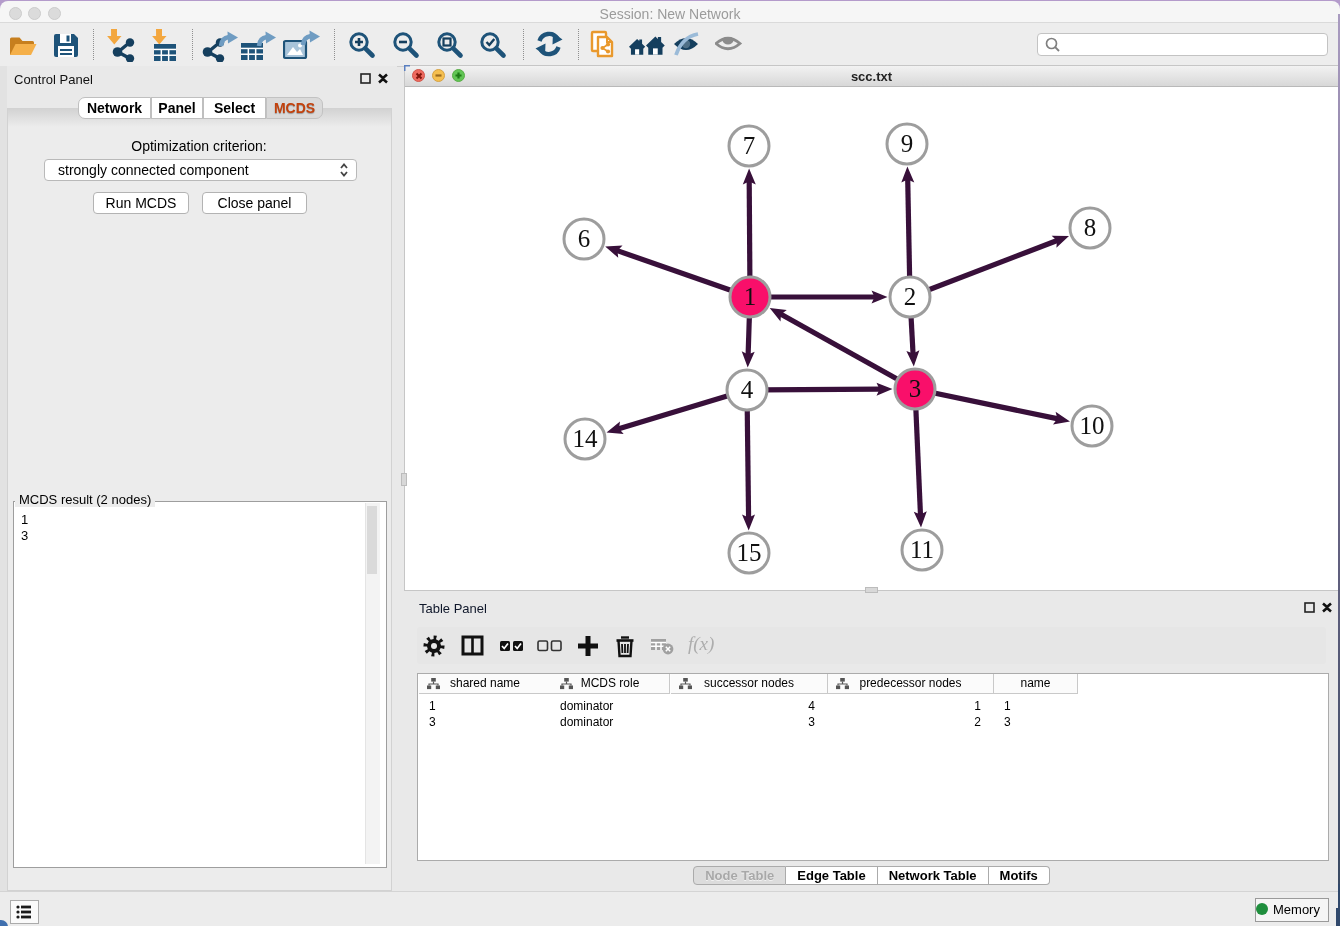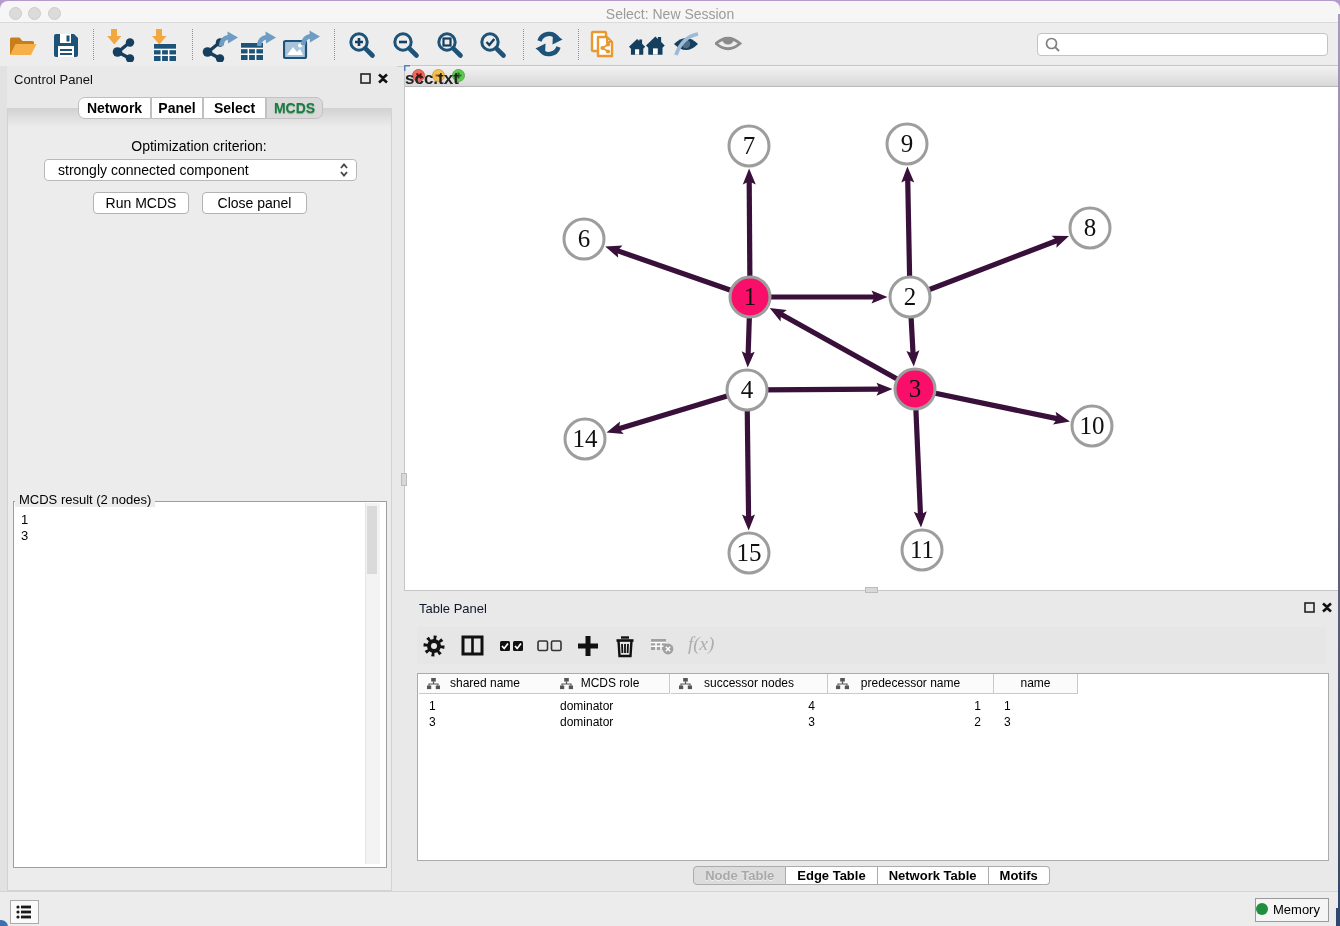--- a/index.html
+++ b/index.html
@@ -42,21 +42,21 @@
 #mcdslabel{left:15px;top:426px;background:#ececec;padding:0 4px;font-size:13px;color:#000;}
 #mcdstext{left:21px;top:446px;font-size:13px;color:#000;line-height:16px;}
 #mcdssb{left:365px;top:437px;width:14px;height:361px;background:#f3f3f3;
  border-left:1px solid #e4e4e4;}
 #mcdsthumb{left:367px;top:440px;width:10px;height:68px;background:#dadada;}
 
 #netwin{left:405px;top:66px;width:933px;height:524px;background:#fff;
  outline:1px solid #c6c6c6;}
 #nettitle{left:0;top:0;width:933px;height:20px;
  background:linear-gradient(#f2f2f2,#d8d8d8);border-bottom:1px solid #b9b9b9;}
-#nettext{left:0;top:3px;width:933px;font-size:17px;font-weight:bold;color:#222;}
+#nettext{left:0;top:3px;width:933px;text-align:center;font-size:13px;font-weight:bold;color:#222;}
 .tl{position:absolute;top:3px;width:13px;height:13px;border-radius:50%;box-sizing:border-box;}
 
 #tpanel{left:405px;top:597px;width:933px;height:293px;background:#e9e9e9;}
 #tphead{left:14px;top:4px;font-size:13px;color:#0f172a;}
 #tptoolbar{left:12px;top:30px;width:909px;height:37px;background:#e6e6e6;border-radius:3px;text-align:center;}
 #ttable{left:12px;top:76px;width:910px;height:186px;background:#fff;border:1px solid #ababab;}
 #thead{left:0;top:0;height:20px;background:#fdfdfd;}
 .th{position:absolute;top:0;height:19px;border-right:1px solid #c9c9c9;border-bottom:1px solid #c9c9c9;
  font-size:12px;line-height:19px;text-align:center;color:#000;background:#fbfbfb;}
 .td{position:absolute;font-size:12px;line-height:16px;color:#000;}
@@ -74,21 +74,21 @@
 #redge2{left:1338px;top:884px;width:2px;height:26px;background:#30486b;}
 #redge3{left:1336px;top:908px;width:4px;height:18px;background:#30486b;}
 </style>
 </head>
 <body>
 <div class="abs" id="purpletop"></div>
 <div class="abs" id="titlebar">
   <span class="dot" style="left:9px"></span>
   <span class="dot" style="left:28px"></span>
   <span class="dot" style="left:48px"></span>
-  <div class="abs" id="wtitle">Select: New Session</div>
+  <div class="abs" id="wtitle">Session: New Network</div>
 </div>
 <div class="abs" id="toolbar">
     <svg class="ticon" style="left:7px;top:8px" width="32" height="28">
       <path d="M3 24 V8 q0-1.5 1.5-1.5 h8 l3 3.5 h10 q1.5 0 1.5 1.5 v3" fill="#c77f1e"></path>
       <path d="M3 24 L8.5 13 h21 L24 24 Z" fill="#f5b04a"></path>
     </svg>
     <svg class="ticon" style="left:50px;top:6px" width="32" height="32">
       <path d="M4 7 q0-2 2-2 h18 l4 4 v17 q0 2-2 2 H6 q-2 0-2-2 Z" fill="#1e5379"></path>
       <rect x="10" y="5" width="11" height="9" fill="#fff"></rect>
       <rect x="16.5" y="6.5" width="3" height="6" fill="#1e5379"></rect>
@@ -223,21 +223,21 @@
   <svg class="hicon" style="left:377px" width="12" height="11">
       <path d="M2 1.5 L6 5 L10 1.5 M2 9.5 L6 6 L10 9.5" stroke="#111" stroke-width="2.6" fill="none"></path>
     </svg>
   <div class="abs" id="tabpane">
       <div class="abs" id="tabgrad"></div>
     </div>
   <div class="abs" id="cptabs">
     <div class="cptab" style="left:0px;width:73px;border-radius:7px 0 0 7px;">Network</div>
     <div class="cptab" style="left:73px;width:52px;">Panel</div>
     <div class="cptab" style="left:125px;width:63px;">Select</div>
-    <div class="cptab" style="left:188px;width:57px;background:#dadada;border-color:#c2c2c2;border-radius:0 7px 7px 0;color:#15803d;text-shadow:0 1px 1px #999;">MCDS</div>
+    <div class="cptab" style="left:188px;width:57px;background:#dadada;border-color:#c2c2c2;border-radius:0 7px 7px 0;color:#c2410c;text-shadow:0 1px 1px #999;">MCDS</div>
   </div>
   <div class="abs" id="dropdown">strongly connected component
     <svg style="position:absolute;right:7px;top:3px" width="10" height="14">
         <path d="M2 5 L5 1.5 L8 5 M2 9 L5 12.5 L8 9" stroke="#444" stroke-width="1.8" fill="none"></path>
       </svg>
   </div>
   <div class="abs" id="optlabel">Optimization criterion:</div>
   <div class="btn" style="left:93px;top:126px;width:94px;">Run MCDS</div>
   <div class="btn" style="left:202px;top:126px;width:103px;">Close panel</div>
   <div class="abs" id="mcdsbox"></div>
@@ -393,21 +393,21 @@
         </svg>
         <div class="th" style="left:253px;width:156px;">successor nodes</div>
         <svg class="abs" style="left:261px;top:4px" width="13" height="12">
           <g fill="#555">
             <rect x="4.2" y="0" width="4.6" height="3.6"></rect>
             <rect x="0" y="7.5" width="4.2" height="3.6"></rect>
             <rect x="8.8" y="7.5" width="4.2" height="3.6"></rect>
             <path d="M6.5 3.6 V6 M2 7.5 V6 H11 V7.5" stroke="#555" stroke-width="1.2" fill="none"></path>
           </g>
         </svg>
-        <div class="th" style="left:410px;width:165px;">predecessor name</div>
+        <div class="th" style="left:410px;width:165px;">predecessor nodes</div>
         <svg class="abs" style="left:418px;top:4px" width="13" height="12">
           <g fill="#555">
             <rect x="4.2" y="0" width="4.6" height="3.6"></rect>
             <rect x="0" y="7.5" width="4.2" height="3.6"></rect>
             <rect x="8.8" y="7.5" width="4.2" height="3.6"></rect>
             <path d="M6.5 3.6 V6 M2 7.5 V6 H11 V7.5" stroke="#555" stroke-width="1.2" fill="none"></path>
           </g>
         </svg>
         <div class="th" style="left:576px;width:83px;">name</div>
       </div>

